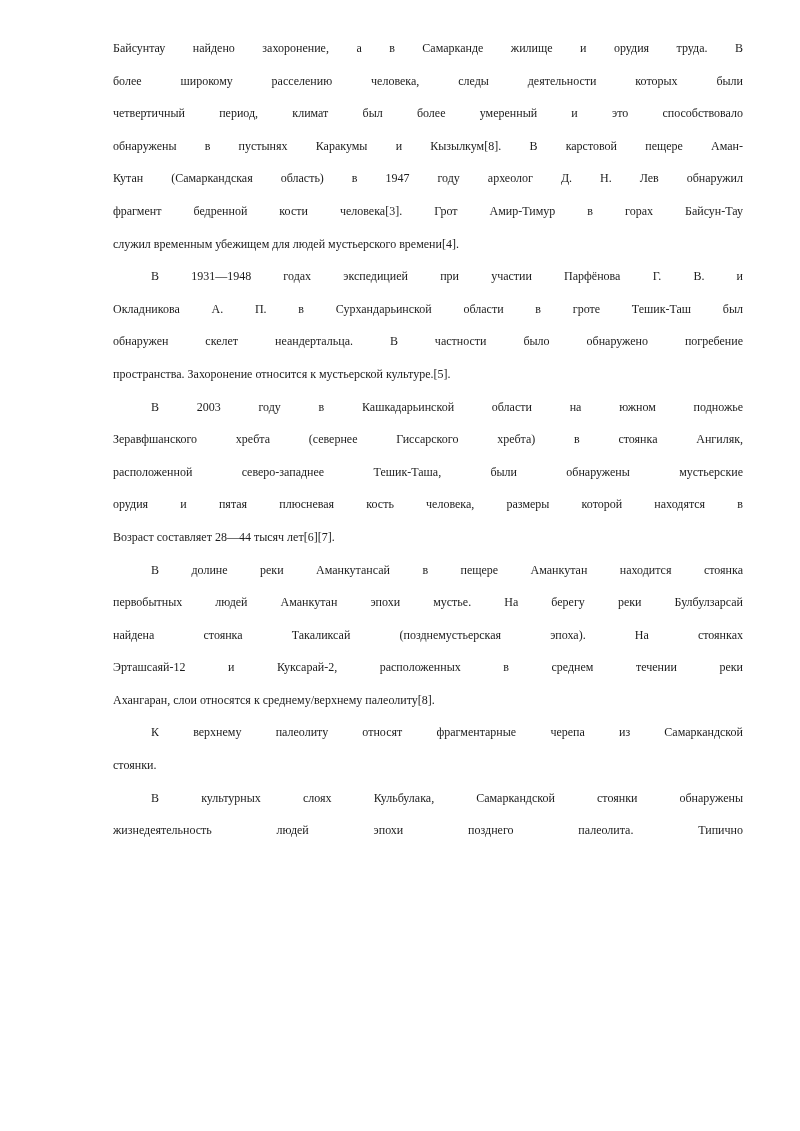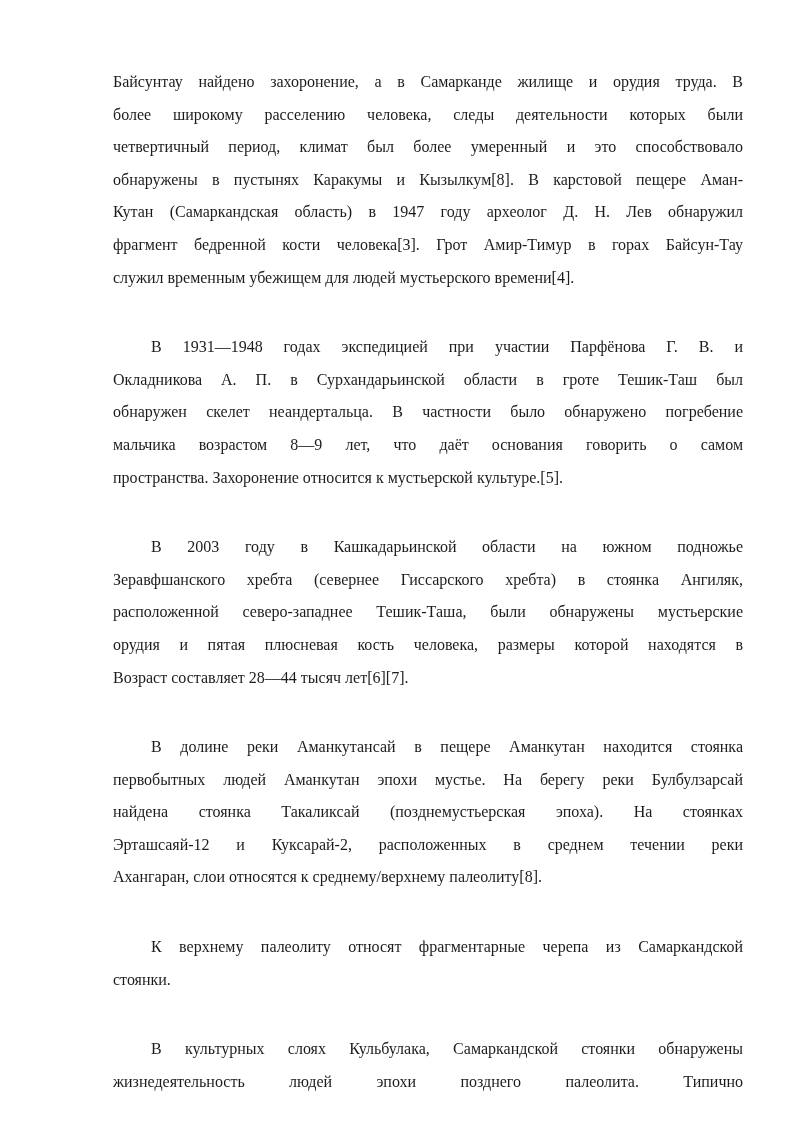--- a/index.html
+++ b/index.html
@@ -6,42 +6,41 @@
     margin: 0;
     padding: 0;
     background: #ffffff;
   }
   .page {
     position: relative;
     width: 800px;
     height: 1131px;
     background: #ffffff;
     box-sizing: border-box;
-    padding: 66px 57px 0 113px;
+    padding: 32px 57px 0 113px;
     font-family: "Liberation Serif", "DejaVu Serif", serif;
-    font-size: 16px;
+    font-size: 12px;
     line-height: 32.6px;
     color: #1c1c1c;
     overflow: hidden;
   }
   .para { margin: 0; padding: 0; }
   
   .ln {
     text-align: justify;
     text-align-last: justify;
     white-space: normal;
   }
   .ln.end {      
     text-align: justify;
     text-align-last: left;
     font-family: Liberation Serif, serif;
   }
   .ln.ind {      
     text-indent: 38px;
-    margin-top: 37px;
   }
 </style>
 </head>
 <body>
 
 <div class="page">
 
   <div class="para">
     <div class="ln">Байсунтау найдено захоронение, а в Самарканде жилище и орудия труда. В</div>
     <div class="ln">более широкому расселению человека, следы деятельности которых были</div>
@@ -49,21 +48,20 @@
     <div class="ln">обнаружены в пустынях Каракумы и Кызылкум[8]. В карстовой пещере Аман-</div>
     <div class="ln">Кутан (Самаркандская область) в 1947 году археолог Д. Н. Лев обнаружил</div>
     <div class="ln">фрагмент бедренной кости человека[3]. Грот Амир-Тимур в горах Байсун-Тау</div>
     <div class="ln end">служил временным убежищем для людей мустьерского времени[4].</div>
   </div>
 
   <div class="para">
     <div class="ln ind">В 1931—1948 годах экспедицией при участии Парфёнова Г. В. и</div>
     <div class="ln">Окладникова А. П. в Сурхандарьинской области в гроте Тешик-Таш был</div>
     <div class="ln">обнаружен скелет неандертальца. В частности было обнаружено погребение</div>
-    <div class="ln">мальчика возрастом 8—9 лет, что даёт основания говорить о самом</div>
     <div class="ln end">пространства. Захоронение относится к мустьерской культуре.[5].</div>
   </div>
 
   <div class="para">
     <div class="ln ind">В 2003 году в Кашкадарьинской области на южном подножье</div>
     <div class="ln">Зеравфшанского хребта (севернее Гиссарского хребта) в стоянка Ангиляк,</div>
     <div class="ln">расположенной северо-западнее Тешик-Таша, были обнаружены мустьерские</div>
     <div class="ln">орудия и пятая плюсневая кость человека, размеры которой находятся в</div>
     <div class="ln end">Возраст составляет 28—44 тысяч лет[6][7].</div>
   </div>

